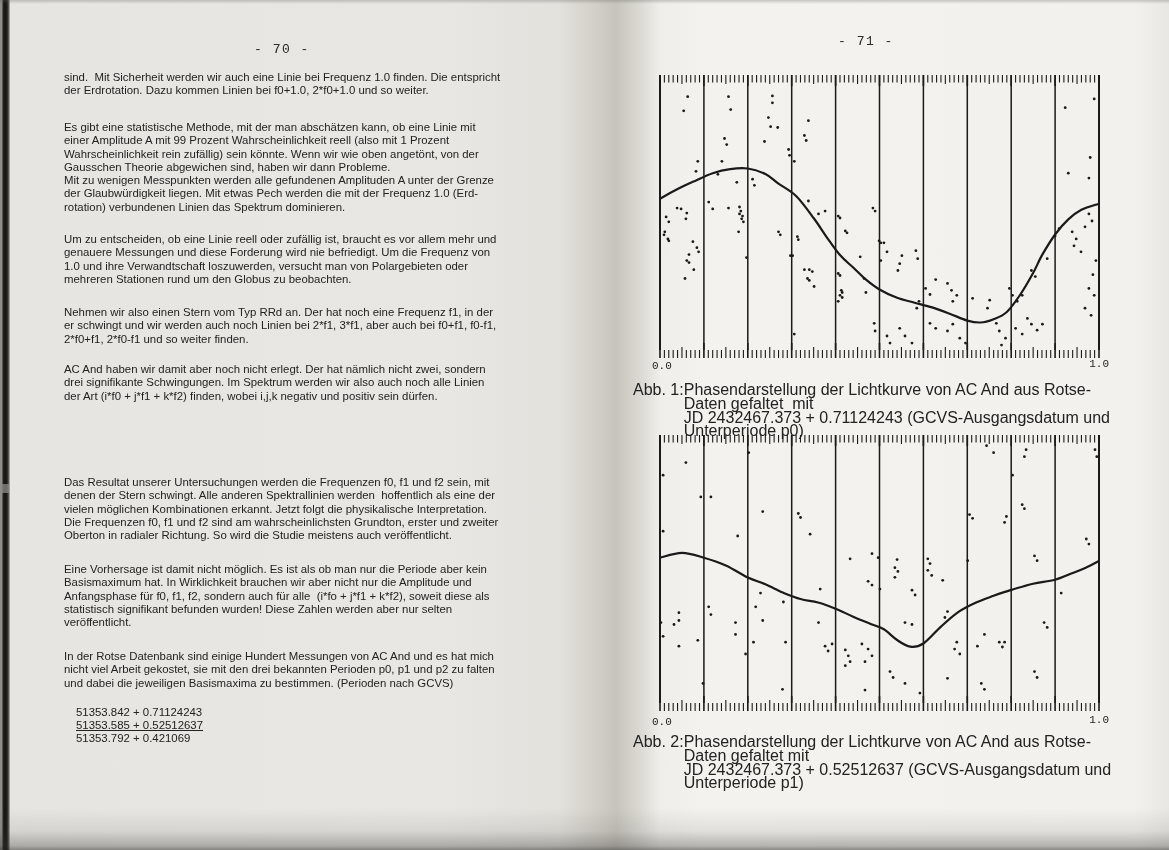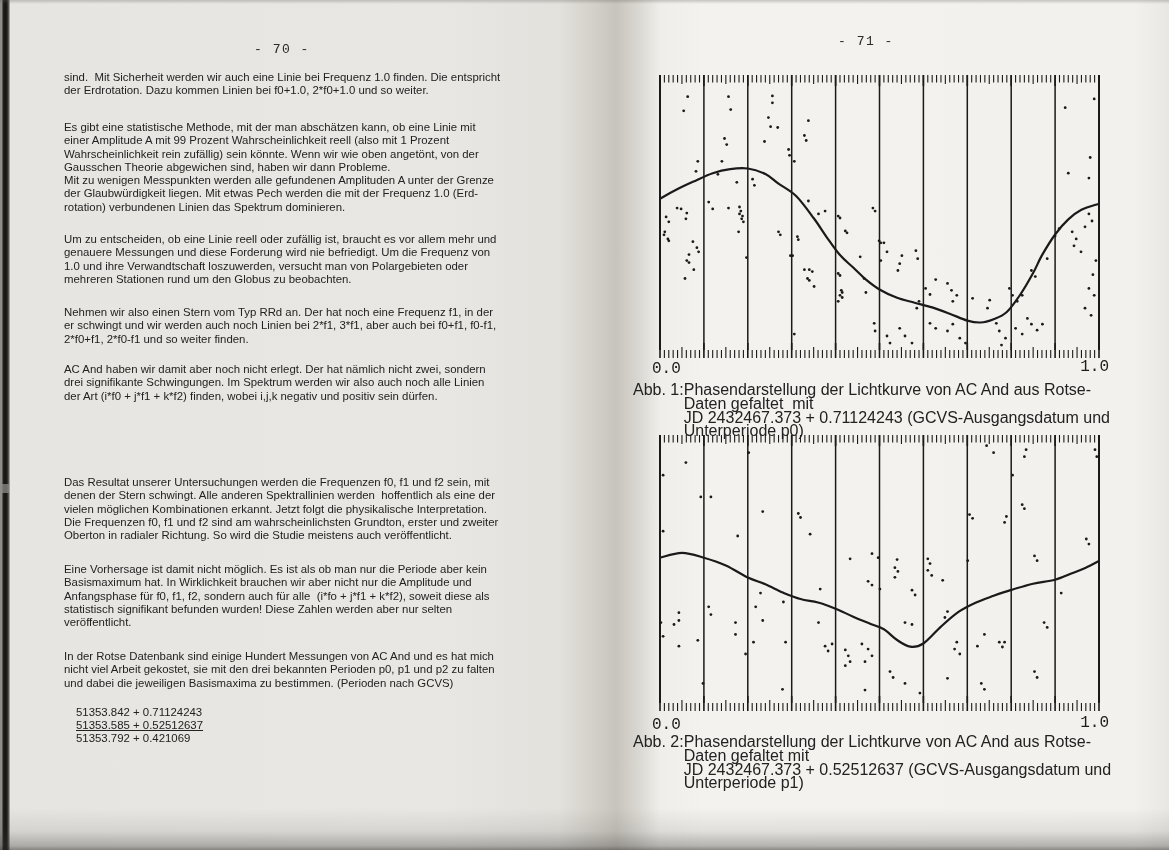--- a/index.html
+++ b/index.html
@@ -11,21 +11,21 @@
   .abs{position:absolute;}
   #edge-strip{left:0;top:0;width:10px;height:850px;
         background:linear-gradient(to right,#8f8d89 0px,#8f8d89 2px,#23211e 3px,#151311 6px,#3a3835 8px,#76746f 9px,#cfcdc9 10px);}
   #edge-mark{left:1px;top:484px;width:8px;height:9px;background:#8d8b87;opacity:.75;border-radius:1px;}
   #top-shade{left:0;top:0;width:1169px;height:4px;background:linear-gradient(to bottom,rgba(95,93,90,.30),rgba(95,93,90,0));}
   #bottom-shade{left:0;top:808px;width:1169px;height:42px;
         background:linear-gradient(to bottom,rgba(60,58,55,0) 0%,rgba(60,58,55,.10) 55%,rgba(60,58,55,.34) 90%,rgba(42,40,38,.52) 100%);}
   .pagenum{font-family:"Liberation Mono",monospace;font-size:13px;letter-spacing:1.5px;color:#2a2a2a;text-align:center;white-space:pre;}
   .para{left:64px;width:550px;font-size:11.4px;line-height:13.25px;white-space:pre-wrap;color:#222;}
   .period-line{left:76px;width:300px;font-size:11.4px;line-height:13.2px;color:#222;white-space:pre;}
-  .axis-label{font-family:"Liberation Mono",monospace;font-size:16px;color:#1d1d1d;white-space:pre;}
+  .axis-label{font-family:"Liberation Mono",monospace;font-size:11px;color:#1d1d1d;white-space:pre;}
   .caption{left:633px;width:500px;display:flex;font-size:16px;line-height:13.8px;color:#222;}
   .caption .cap-label{flex:0 0 47px;white-space:pre;}
   .caption .cap-text{white-space:pre-wrap;}
   svg{display:block;}
 </style>
 </head>
 <body>
 
 <div id="page">
   <div class="abs" id="edge-strip"></div>

